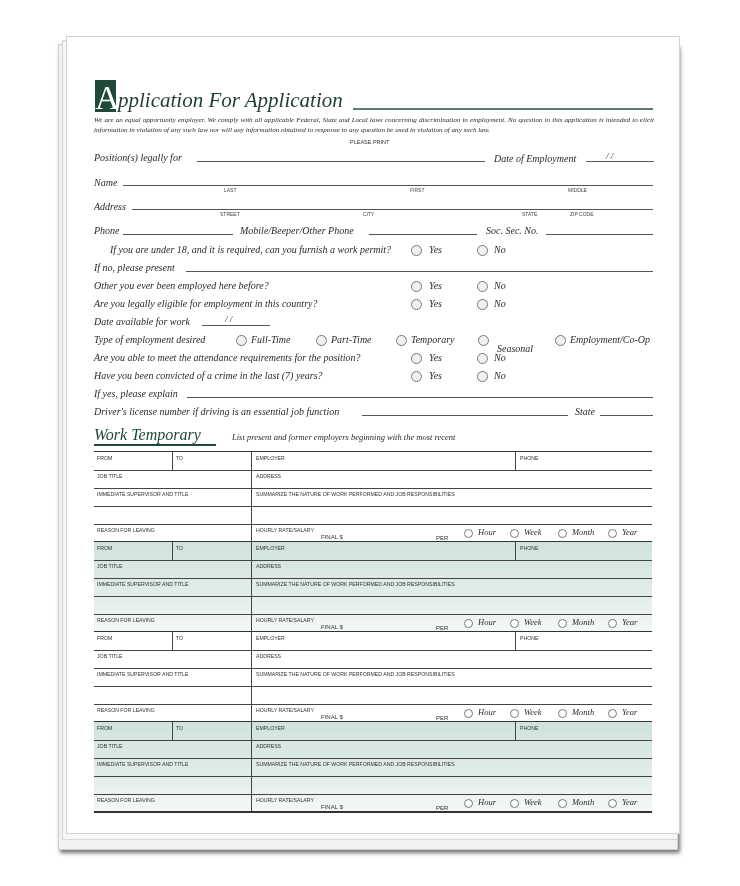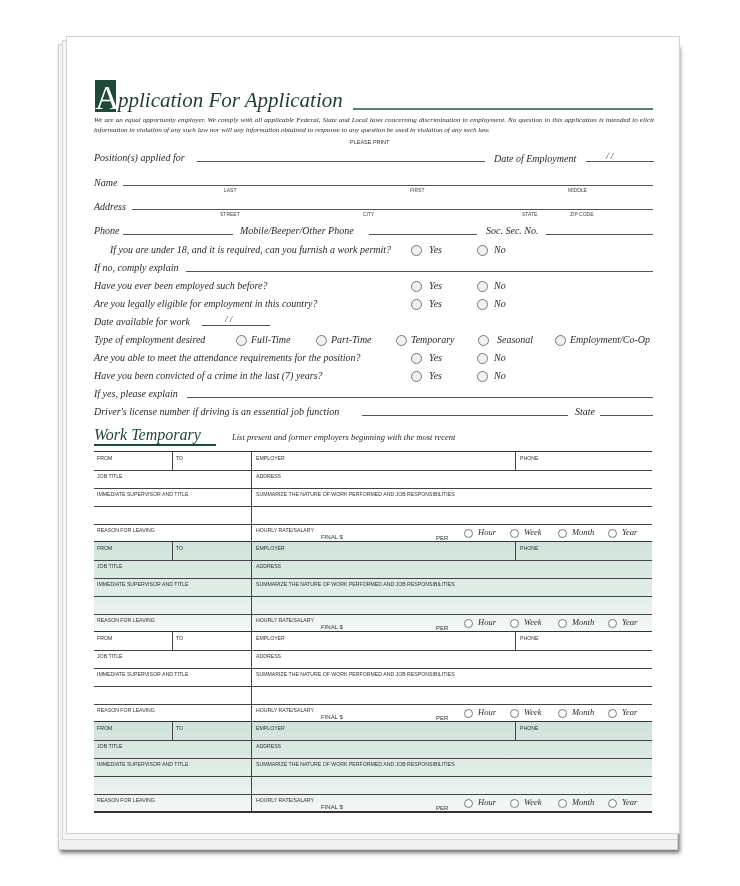--- a/index.html
+++ b/index.html
@@ -47,21 +47,21 @@
 <div class="stack s3"></div>
 <div class="stack s2"></div>
 <div class="page"></div>
 
 <div class="biga">A</div>
 <div class="title">pplication For Application</div>
 <div class="title-rule"></div>
 <div class="disclaimer">We are an equal opportunity employer. We comply with all applicable Federal, State and Local laws concerning discrimination in employment. No question in this application is intended to elicit information in violation of any such law nor will any information obtained in response to any question be used in violation of any such law.</div>
 <div class="please">PLEASE PRINT</div>
 
-<div class="lbl" style="left:94px;top:152px">Position(s) applied for</div>
+<div class="lbl" style="left:94px;top:152px">Position(s) legally for</div>
 <div class="line" style="left:197px;top:161px;width:288px"></div>
 <div class="lbl" style="left:494px;top:153px">Date of Employment</div>
 <div class="line" style="left:586px;top:161px;width:68px"></div>
 <div class="lbl" style="left:606px;top:151px;font-size:9px">/      /</div>
 
 <div class="lbl" style="left:94px;top:177px">Name</div>
 <div class="line" style="left:123px;top:185px;width:530px"></div>
 <div class="sub" style="left:224px;top:187px">LAST</div>
 <div class="sub" style="left:410px;top:187px">FIRST</div>
 <div class="sub" style="left:568px;top:187px">MIDDLE</div>
@@ -79,24 +79,24 @@
 <div class="line" style="left:369px;top:234px;width:108px"></div>
 <div class="lbl" style="left:486px;top:225px">Soc. Sec. No.</div>
 <div class="line" style="left:546px;top:234px;width:107px"></div>
 
 <div class="lbl" style="left:110px;top:244px">If you are under 18, and it is required, can you furnish a work permit?</div>
 <div class="radio" style="left:411px;top:245px"></div>
 <div class="rlbl" style="left:429px;top:244px">Yes</div>
 <div class="radio" style="left:477px;top:245px"></div>
 <div class="rlbl" style="left:494px;top:244px">No</div>
 
-<div class="lbl" style="left:94px;top:262px">If no, comply explain</div>
+<div class="lbl" style="left:94px;top:262px">If no, please present</div>
 <div class="line" style="left:186px;top:271px;width:467px"></div>
 
-<div class="lbl" style="left:94px;top:280px">Have you ever been employed such before?</div>
+<div class="lbl" style="left:94px;top:280px">Other you ever been employed here before?</div>
 <div class="radio" style="left:411px;top:281px"></div>
 <div class="rlbl" style="left:429px;top:280px">Yes</div>
 <div class="radio" style="left:477px;top:281px"></div>
 <div class="rlbl" style="left:494px;top:280px">No</div>
 
 <div class="lbl" style="left:94px;top:298px">Are you legally eligible for employment in this country?</div>
 <div class="radio" style="left:411px;top:299px"></div>
 <div class="rlbl" style="left:429px;top:298px">Yes</div>
 <div class="radio" style="left:477px;top:299px"></div>
 <div class="rlbl" style="left:494px;top:298px">No</div>
@@ -106,21 +106,21 @@
 <div class="lbl" style="left:225px;top:314px;font-size:9px">/      /</div>
 
 <div class="lbl" style="left:94px;top:334px">Type of employment desired</div>
 <div class="radio" style="left:236px;top:335px"></div>
 <div class="rlbl" style="left:251px;top:334px">Full-Time</div>
 <div class="radio" style="left:316px;top:335px"></div>
 <div class="rlbl" style="left:331px;top:334px">Part-Time</div>
 <div class="radio" style="left:396px;top:335px"></div>
 <div class="rlbl" style="left:411px;top:334px">Temporary</div>
 <div class="radio" style="left:478px;top:335px"></div>
-<div class="rlbl" style="left:497px;top:334px">Seasonal</div>
+<div class="rlbl" style="left:497px;top:343px">Seasonal</div>
 <div class="radio" style="left:555px;top:335px"></div>
 <div class="rlbl" style="left:570px;top:334px">Employment/Co-Op</div>
 
 <div class="lbl" style="left:94px;top:352px">Are you able to meet the attendance requirements for the position?</div>
 <div class="radio" style="left:411px;top:353px"></div>
 <div class="rlbl" style="left:429px;top:352px">Yes</div>
 <div class="radio" style="left:477px;top:353px"></div>
 <div class="rlbl" style="left:494px;top:352px">No</div>
 
 <div class="lbl" style="left:94px;top:370px">Have you been convicted of a crime in the last (7) years?</div>

